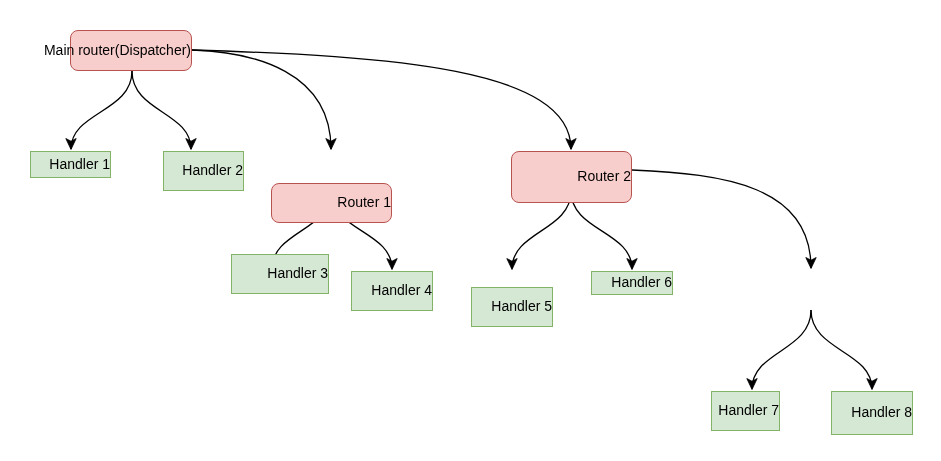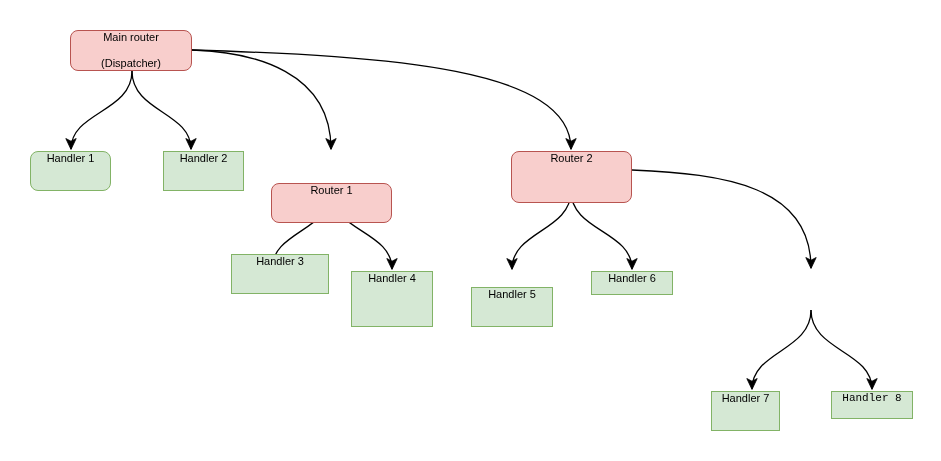--- a/index.html
+++ b/index.html
@@ -24,25 +24,25 @@
   }
   svg.edges path.edge {
     fill: none;
     stroke: var(--c-edge, #000000);
     stroke-width: 1.3;
   }
   .node {
     position: absolute;
     box-sizing: border-box;
     display: flex;
-    flex-direction: column;
+    flex-direction: row;
     align-items: center;
-    justify-content: space-between;
+    justify-content: flex-end;
     text-align: center;
-    font-size: 11px;
+    font-size: 14px;
     line-height: 1.22;
     color: #000000;
     white-space: nowrap;
   }
   .node.router {
     background: var(--c-router-fill, #f8cecc);
     border: 1px solid var(--c-router-border, #b85450);
     border-radius: 8px;
   }
   .node.handler {
@@ -72,54 +72,54 @@
     <path class="edge" d="M 632,170 C 725,174 811,186 811,268" marker-end="url(#arrowhead)"></path>
     <path class="edge" d="M 811,310 C 811,351 752,351 752,389" marker-end="url(#arrowhead)"></path>
     <path class="edge" d="M 811,310 C 811,351 872,351 872,389" marker-end="url(#arrowhead)"></path>
   </svg>
 
   <div class="node router" style="left:70px; top:30px; width:122px; height:41px;">
     <span>Main router</span>
     <span>(Dispatcher)</span>
   </div>
 
-  <div class="node handler" style="left:30px; top:151px; width:81px; height:40px;border-radius:8px;">
+  <div class="node handler" style="left:30px; top:151px; width:81px; height:27px;">
     <span>Handler 1</span>
   </div>
 
   <div class="node handler" style="left:151px; top:151px; width:81px; height:40px;margin-left:12px;">
     <span>Handler 2</span>
   </div>
 
   <div class="node router" style="left:271px; top:151px; width:121px; height:40px;margin-top:32px;">
     <span>Router 1</span>
   </div>
 
   <div class="node handler" style="left:231px; top:254px; width:98px; height:40px;">
     <span>Handler 3</span>
   </div>
 
-  <div class="node handler" style="left:351px; top:271px; width:82px; height:56px;">
+  <div class="node handler" style="left:351px; top:271px; width:82px; height:40px;">
     <span>Handler 4</span>
   </div>
 
   <div class="node router" style="left:511px; top:151px; width:121px; height:52px;">
     <span>Router 2</span>
   </div>
 
   <div class="node handler" style="left:471px; top:287px; width:82px; height:40px;">
     <span>Handler 5</span>
   </div>
 
   <div class="node handler" style="left:591px; top:271px; width:82px; height:24px;">
     <span>Handler 6</span>
   </div>
 
 
   <div class="node handler" style="left:711px; top:391px; width:69px; height:40px;">
     <span>Handler 7</span>
   </div>
 
-  <div class="node handler" style="left:831px; top:391px; width:82px; height:28px;font-family:Liberation Mono, monospace;">
+  <div class="node handler" style="left:831px; top:391px; width:82px; height:44px;">
     <span>Handler 8</span>
   </div>
 
 </div>
 
 </body></html>

